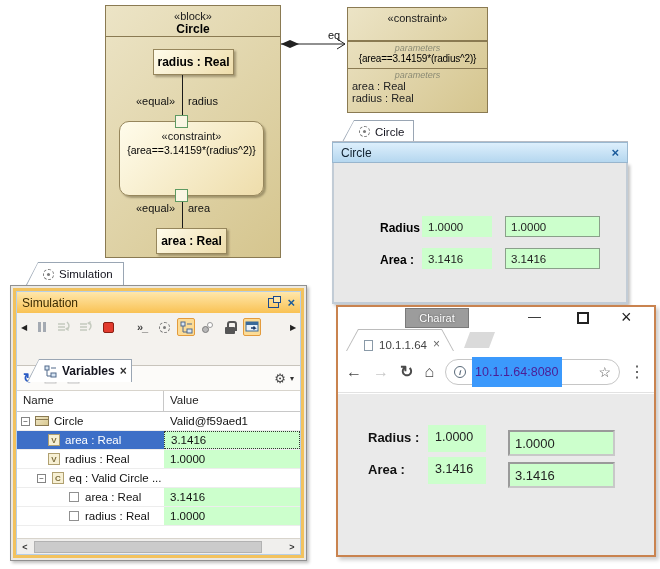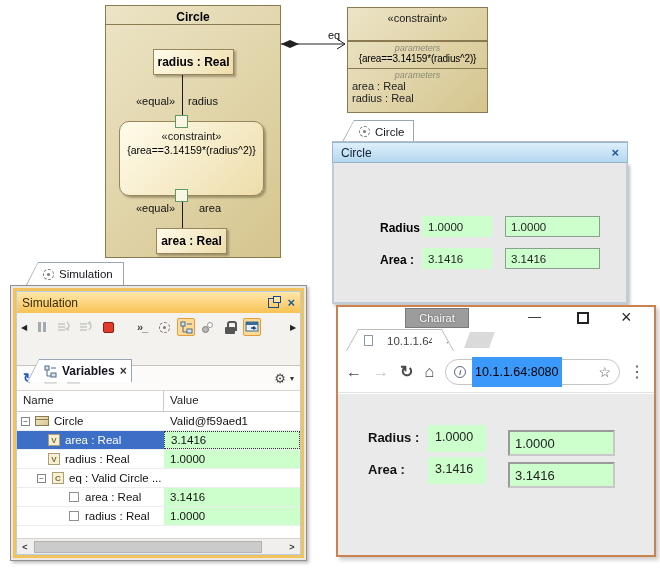--- a/index.html
+++ b/index.html
@@ -87,56 +87,57 @@
   .hscroll{height:16px;background:#f0efed;border-top:1px solid #d8d4cc;position:relative}
   .hthumb{position:absolute;left:17px;top:2px;width:228px;height:12px;background:#cbcbcb;border:1px solid #b2b2b2}
   .harrow{position:absolute;top:1px;width:14px;height:14px;font-size:9px;font-weight:bold;color:#333;text-align:center;line-height:14px}
 
   
   .browser{position:absolute;border:2px solid var(--browser-border);background:#fff;box-shadow:3px 3px 4px rgba(0,0,0,.2)}
   .tooltip{position:absolute;background:#9c9c9c;border:1px solid #7a7a7a;color:#fff;font-size:11px;text-align:center;text-shadow:0 0 2px #555}
   .winbtn{position:absolute;color:#222}
   .maxbox{width:12px;height:12px;border:2px solid #222}
   .btab-outer{position:absolute;clip-path:polygon(12px 0,calc(100% - 12px) 0,100% 100%,0 100%);background:#bcbcbc}
-  .btab-inner{position:absolute;left:1px;top:1px;right:1px;bottom:0;clip-path:polygon(11.5px 0,calc(100% - 11.5px) 0,100% 100%,0 100%);background:#fff;display:flex;align-items:center;gap:14px;padding-left:17px;font-size:11.5px;color:#444}
+  .btab-inner{position:absolute;left:1px;top:1px;right:1px;bottom:0;clip-path:polygon(11.5px 0,calc(100% - 11.5px) 0,100% 100%,0 100%);background:#fff;display:flex;align-items:flex-end;gap:6px;padding-left:17px;font-size:11.5px;color:#444}
   .page-ic{width:9px;height:11px;border:1px solid #8a9aa8;background:#fff;flex:none}
   .newtab{position:absolute;background:#dadada;clip-path:polygon(6px 0,100% 0,calc(100% - 6px) 100%,0 100%)}
   .btoolbar{position:absolute;left:0;top:44px;width:100%;height:42px;display:flex;align-items:center;gap:11px;padding-left:8px;border-bottom:1px solid #e2e2e2}
   .nav{font-size:16px;color:#4a4a4a;line-height:1}
   .addrbar{flex:1;height:26px;border:1px solid #c6c6c6;border-radius:13px;background:#fff;display:flex;align-items:center;gap:6px;padding:0 8px}
   .info-ic{width:12px;height:12px;border:1px solid #5a6a7a;border-radius:50%;font-size:8px;color:#5a6a7a;text-align:center;line-height:11px;font-style:italic;font-weight:bold;flex:none}
-  .urlsel{background:var(--url-selection);color:#000000;font-size:12.5px;padding:8px 3px;white-space:nowrap}
+  .urlsel{background:var(--url-selection);color:#4c1d95;font-size:12.5px;padding:8px 3px;white-space:nowrap}
   .bcontent{position:absolute;left:0;top:87px;width:100%;bottom:0;background:#eaeaea}
   .bgreen{position:absolute;background:var(--value-green);font-size:12.5px;color:#222;padding:5px 0 0 7px}
   .binput{position:absolute;background:var(--value-green);border-style:solid;border-width:2px;border-color:#9a9a9a #c8c8c8 #c8c8c8 #9a9a9a;font-size:13px;color:#222;padding-left:5px;font-family:"Liberation Sans",sans-serif}
   .blabel{position:absolute;font-size:13px;font-weight:bold;color:#111}
   svg{display:block}
 </style>
 </head>
 <body>
 
 <div class="abs blk" style="left:105px;top:5px;width:176px;height:253px">
   <div class="blk-title">
+    <span class="st">«block»</span>
     <span class="bname">Circle</span>
   </div>
   <div class="part-box" style="left:47px;top:43px;width:81px;height:26px">
     <span>radius : Real</span>
   </div>
   <div class="vline" style="left:76px;top:69px;height:46px"></div>
   <span class="dlabel" style="left:30px;top:89px">«equal»</span>
   <span class="dlabel" style="left:82px;top:89px">radius</span>
   <div class="eq-box" style="left:13px;top:115px;width:145px;height:75px">
     <span class="st">«constraint»</span>
     <span class="expr">{area==3.14159*(radius^2)}</span>
   </div>
   <div class="gsq" style="left:69px;top:109px"></div>
   <div class="gsq" style="left:69px;top:183px"></div>
   <div class="vline" style="left:76px;top:196px;height:26px"></div>
   <span class="dlabel" style="left:30px;top:196px">«equal»</span>
-  <span class="dlabel" style="left:93px;top:196px">area</span>
+  <span class="dlabel" style="left:82px;top:196px">area</span>
   <div class="part-box" style="left:50px;top:222px;width:71px;height:26px">
     <span>area : Real</span>
   </div>
 </div>
 
 <svg class="abs" style="left:281px;top:34px" width="66" height="20">
   <line x1="0" y1="10" x2="64" y2="10" stroke="#222" stroke-width="1.2"></line>
   <polygon points="0,10 9,6 18,10 9,14" fill="#222"></polygon>
   <polyline points="56,5 64,10 56,15" fill="none" stroke="#222" stroke-width="1"></polyline>
 </svg>

